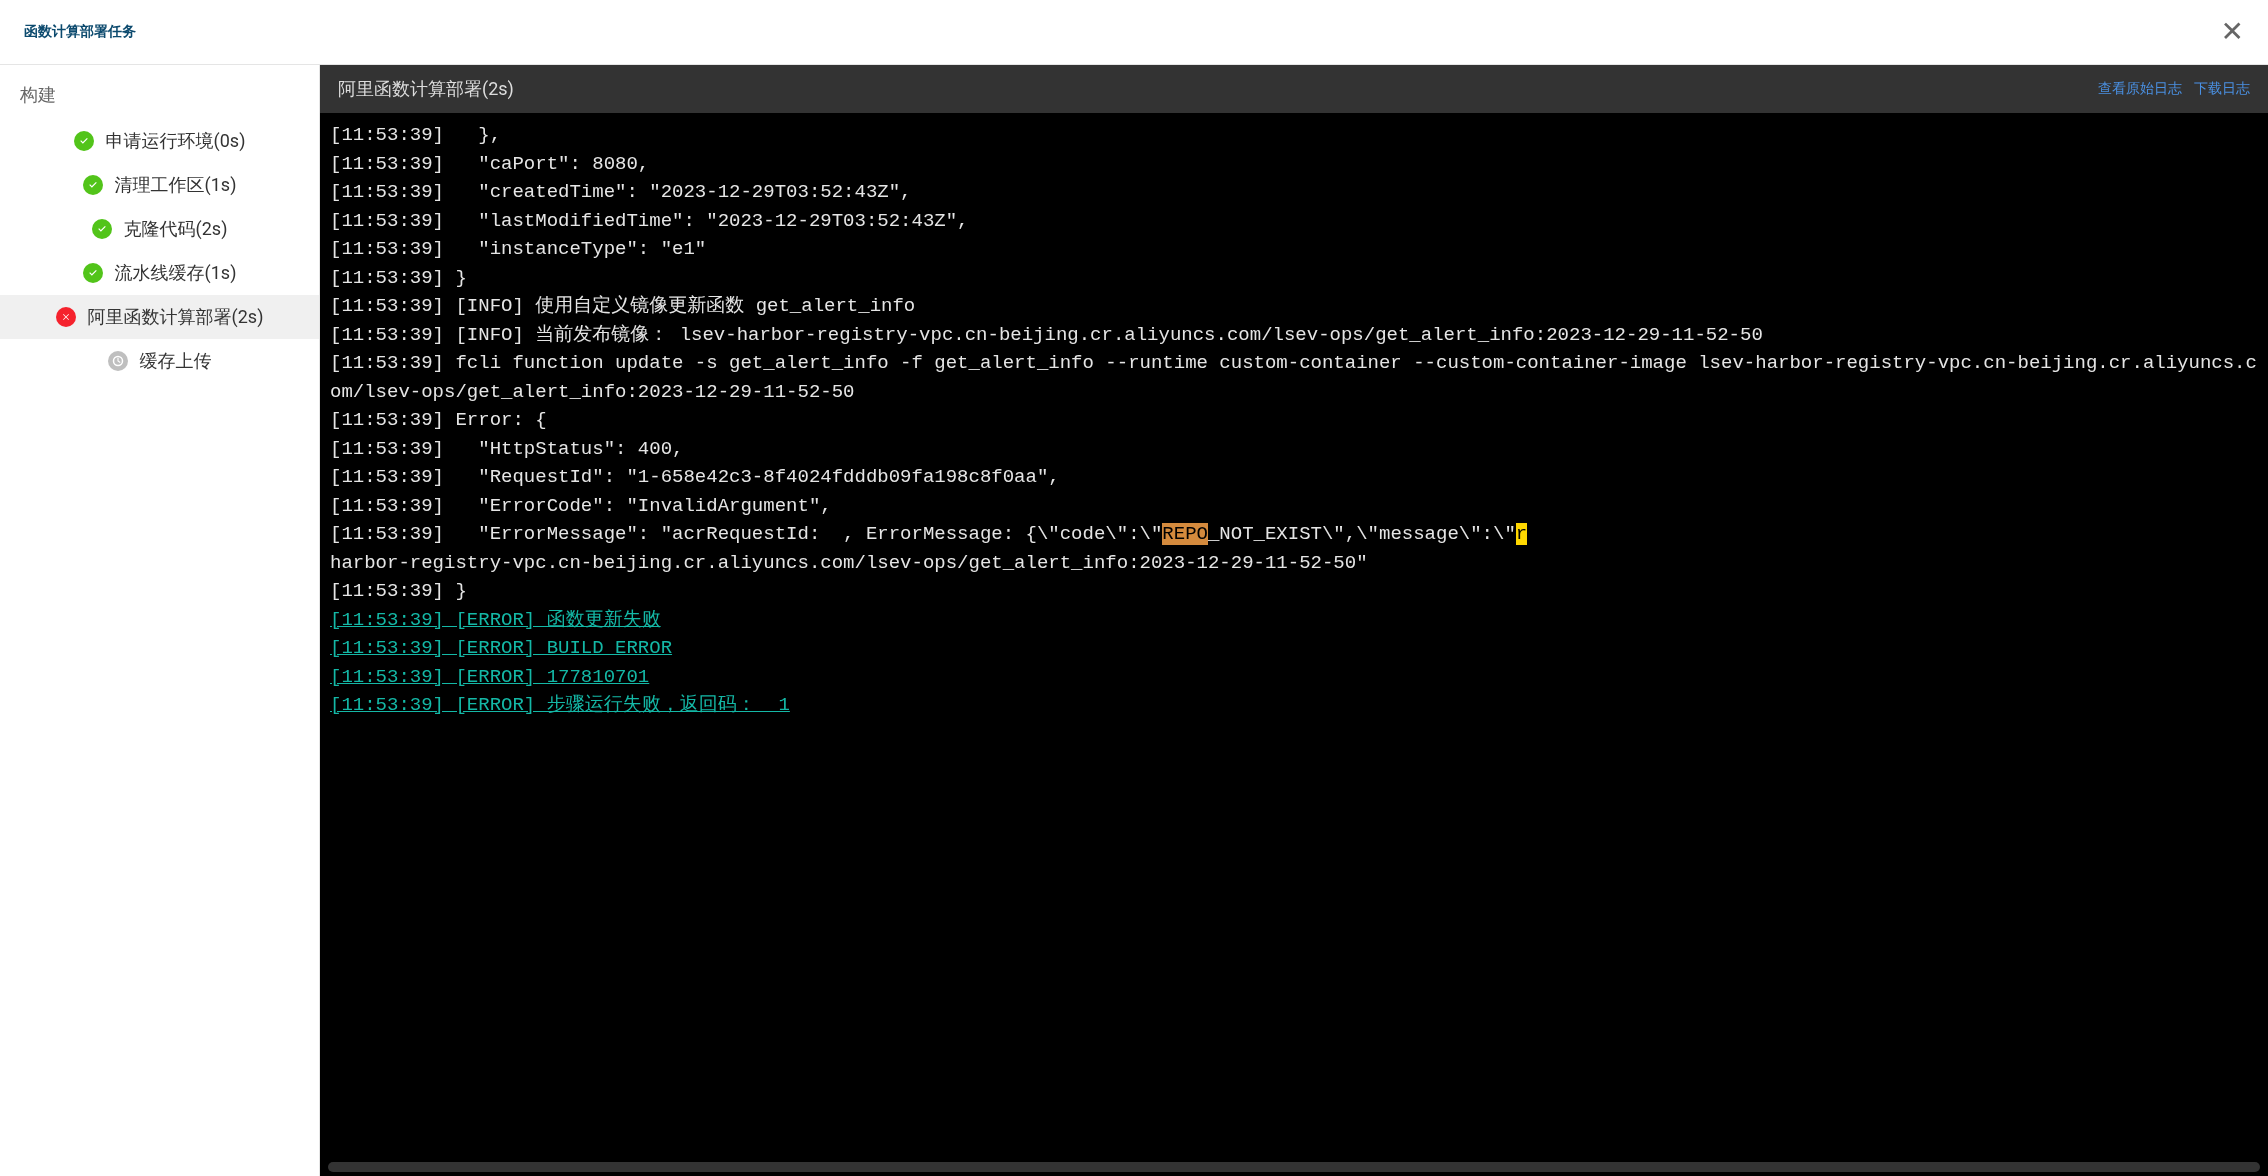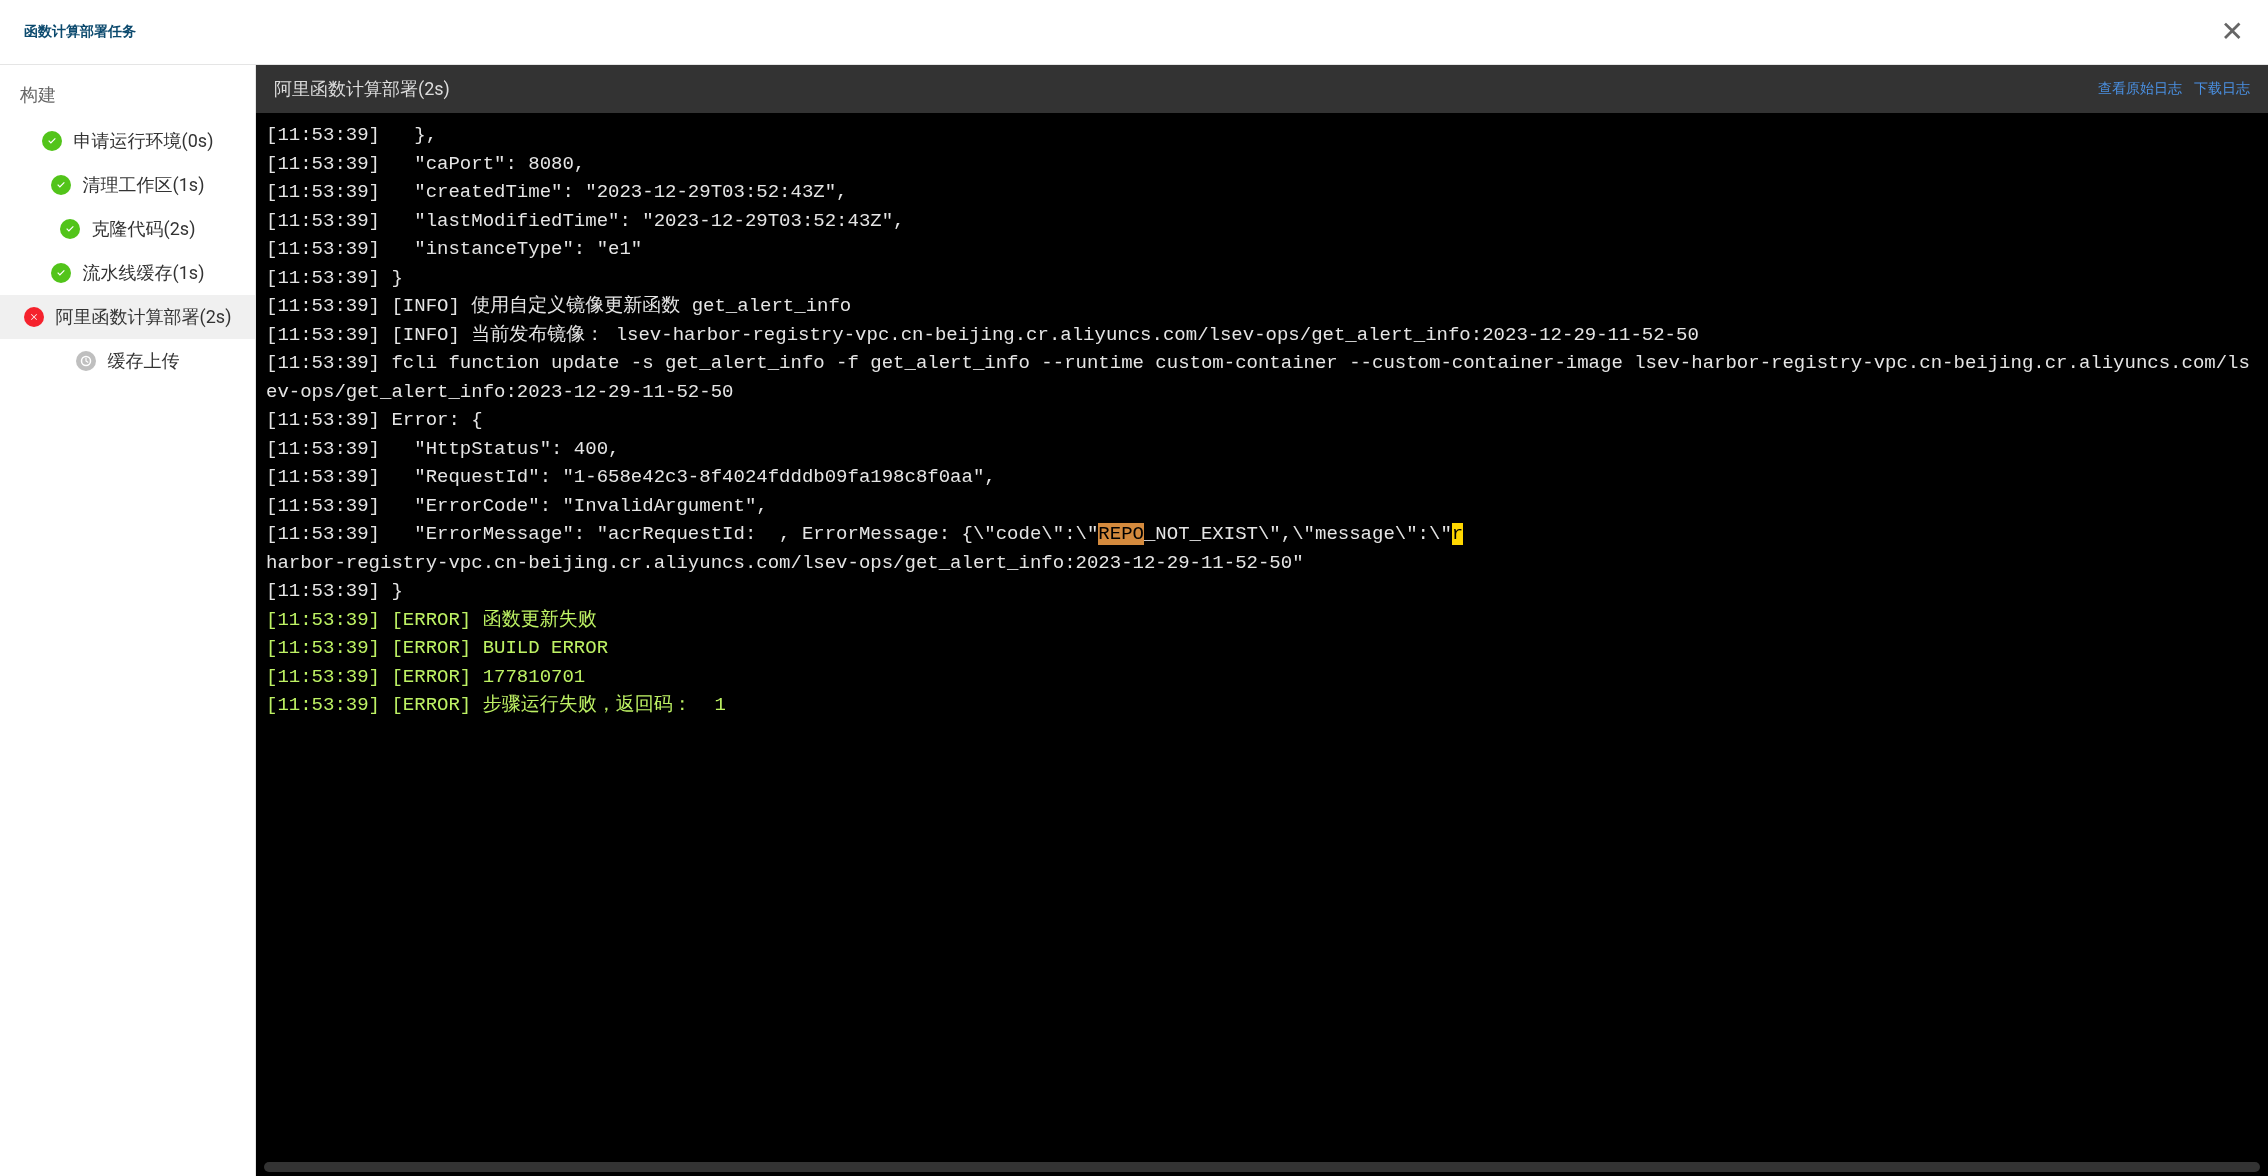--- a/index.html
+++ b/index.html
@@ -36,21 +36,21 @@
       cursor: pointer;
       font-weight: 300;
       line-height: 1;
     }
     .main {
       display: flex;
       flex: 1;
       overflow: hidden;
     }
     .sidebar {
-      width: 256px;
+      width: 320px;
       background: #fff;
       border-right: 1px solid #e5e5e5;
       overflow-y: auto;
     }
     .sidebar-section-title {
       padding: 18px 20px 12px;
       font-size: 18px;
       color: #666;
       font-weight: 400;
     }
@@ -127,21 +127,22 @@
       font-size: 19px;
       line-height: 1.5;
       color: #e5e5e5;
       white-space: pre-wrap;
       word-break: break-all;
     }
     .log-line {
       display: block;
     }
     .log-error {
-      color: #bef264;
+      color: #14b8a6;
+      text-decoration: underline;
     }
     .highlight-orange {
       background: #d48a3d;
       color: #000;
     }
     .highlight-yellow {
       background: #ffd700;
       color: #000;
     }
     .scrollbar-track {

